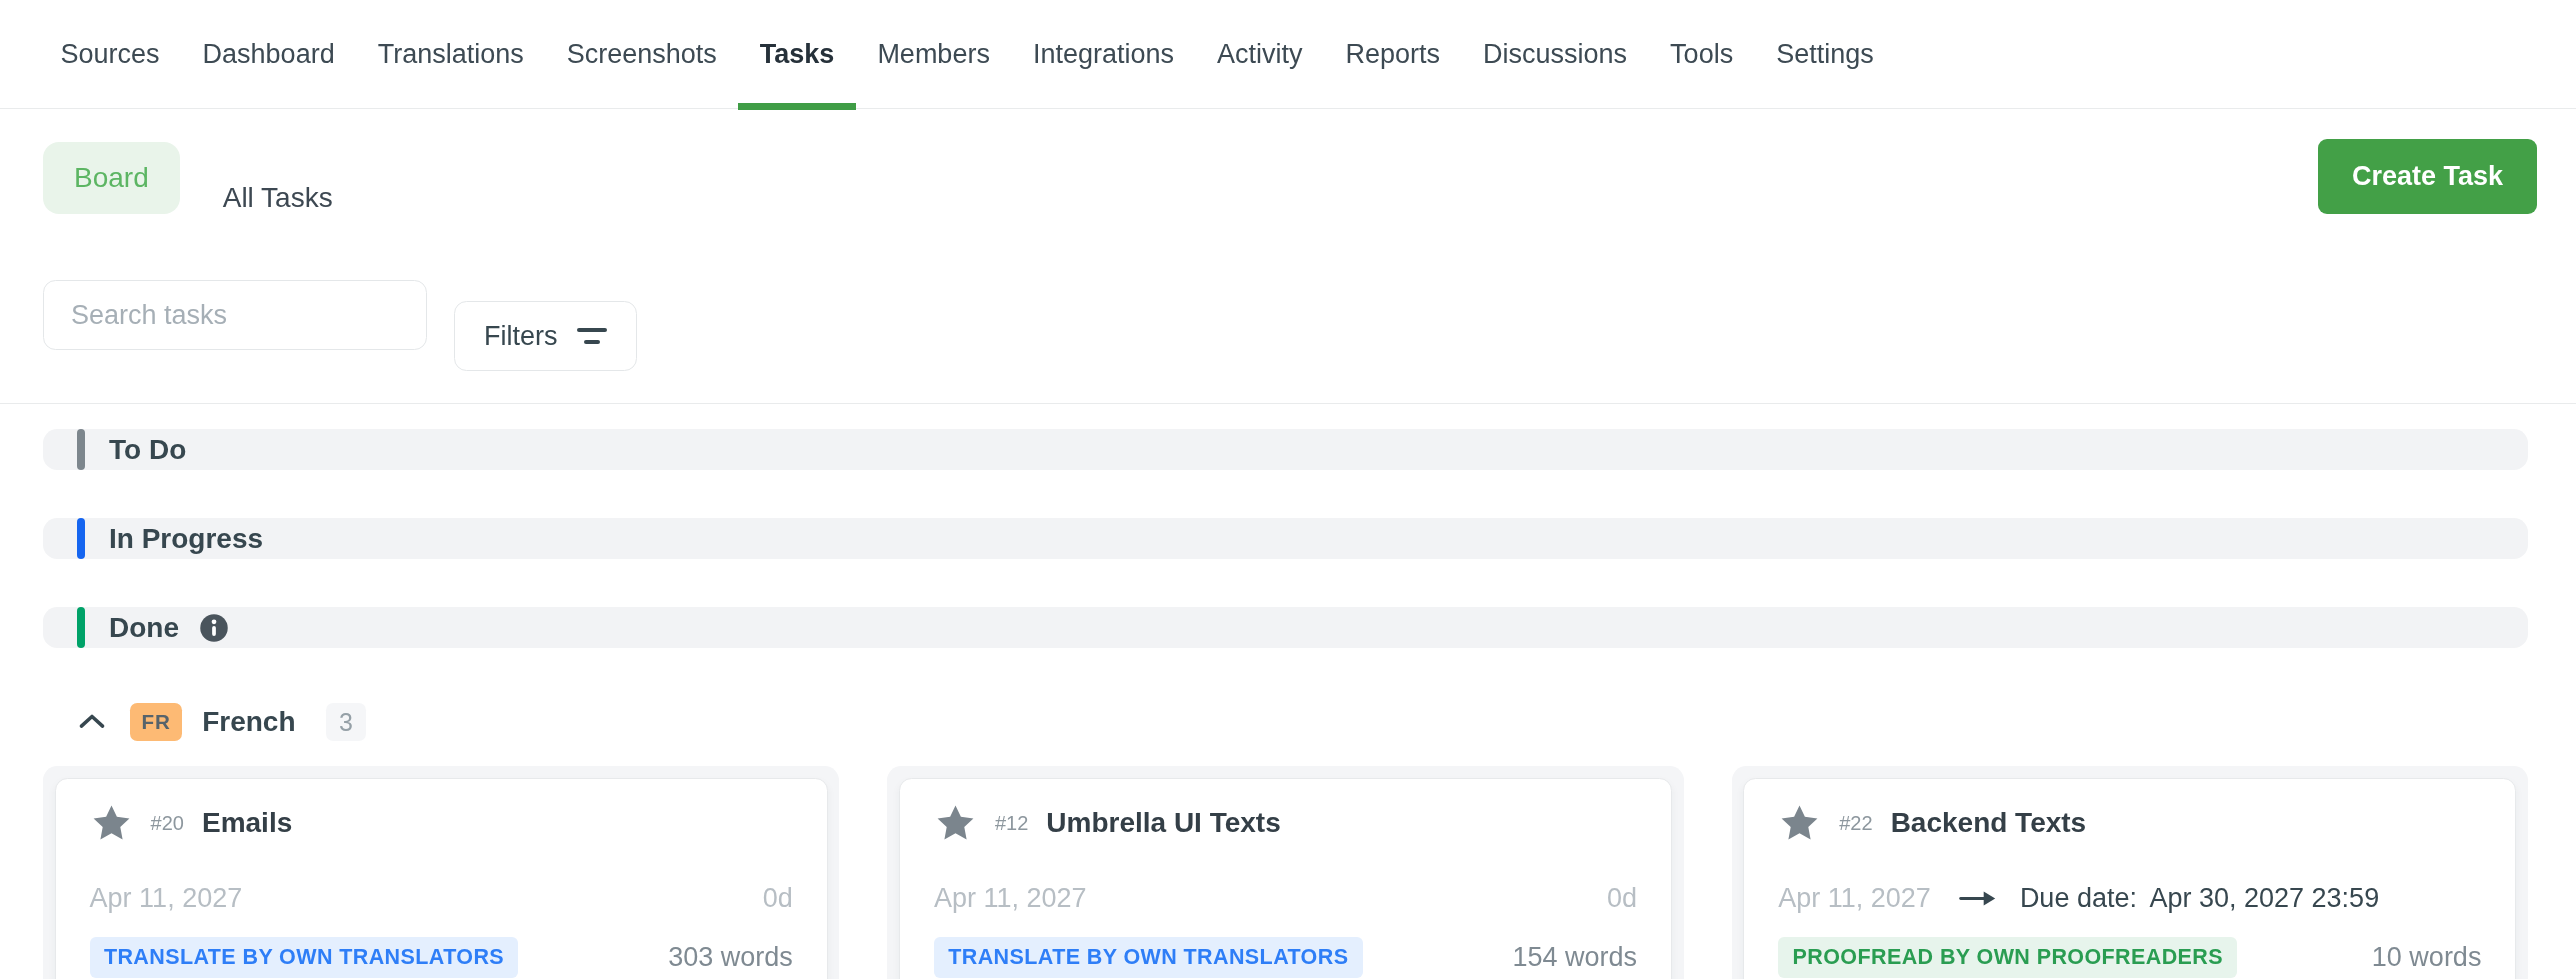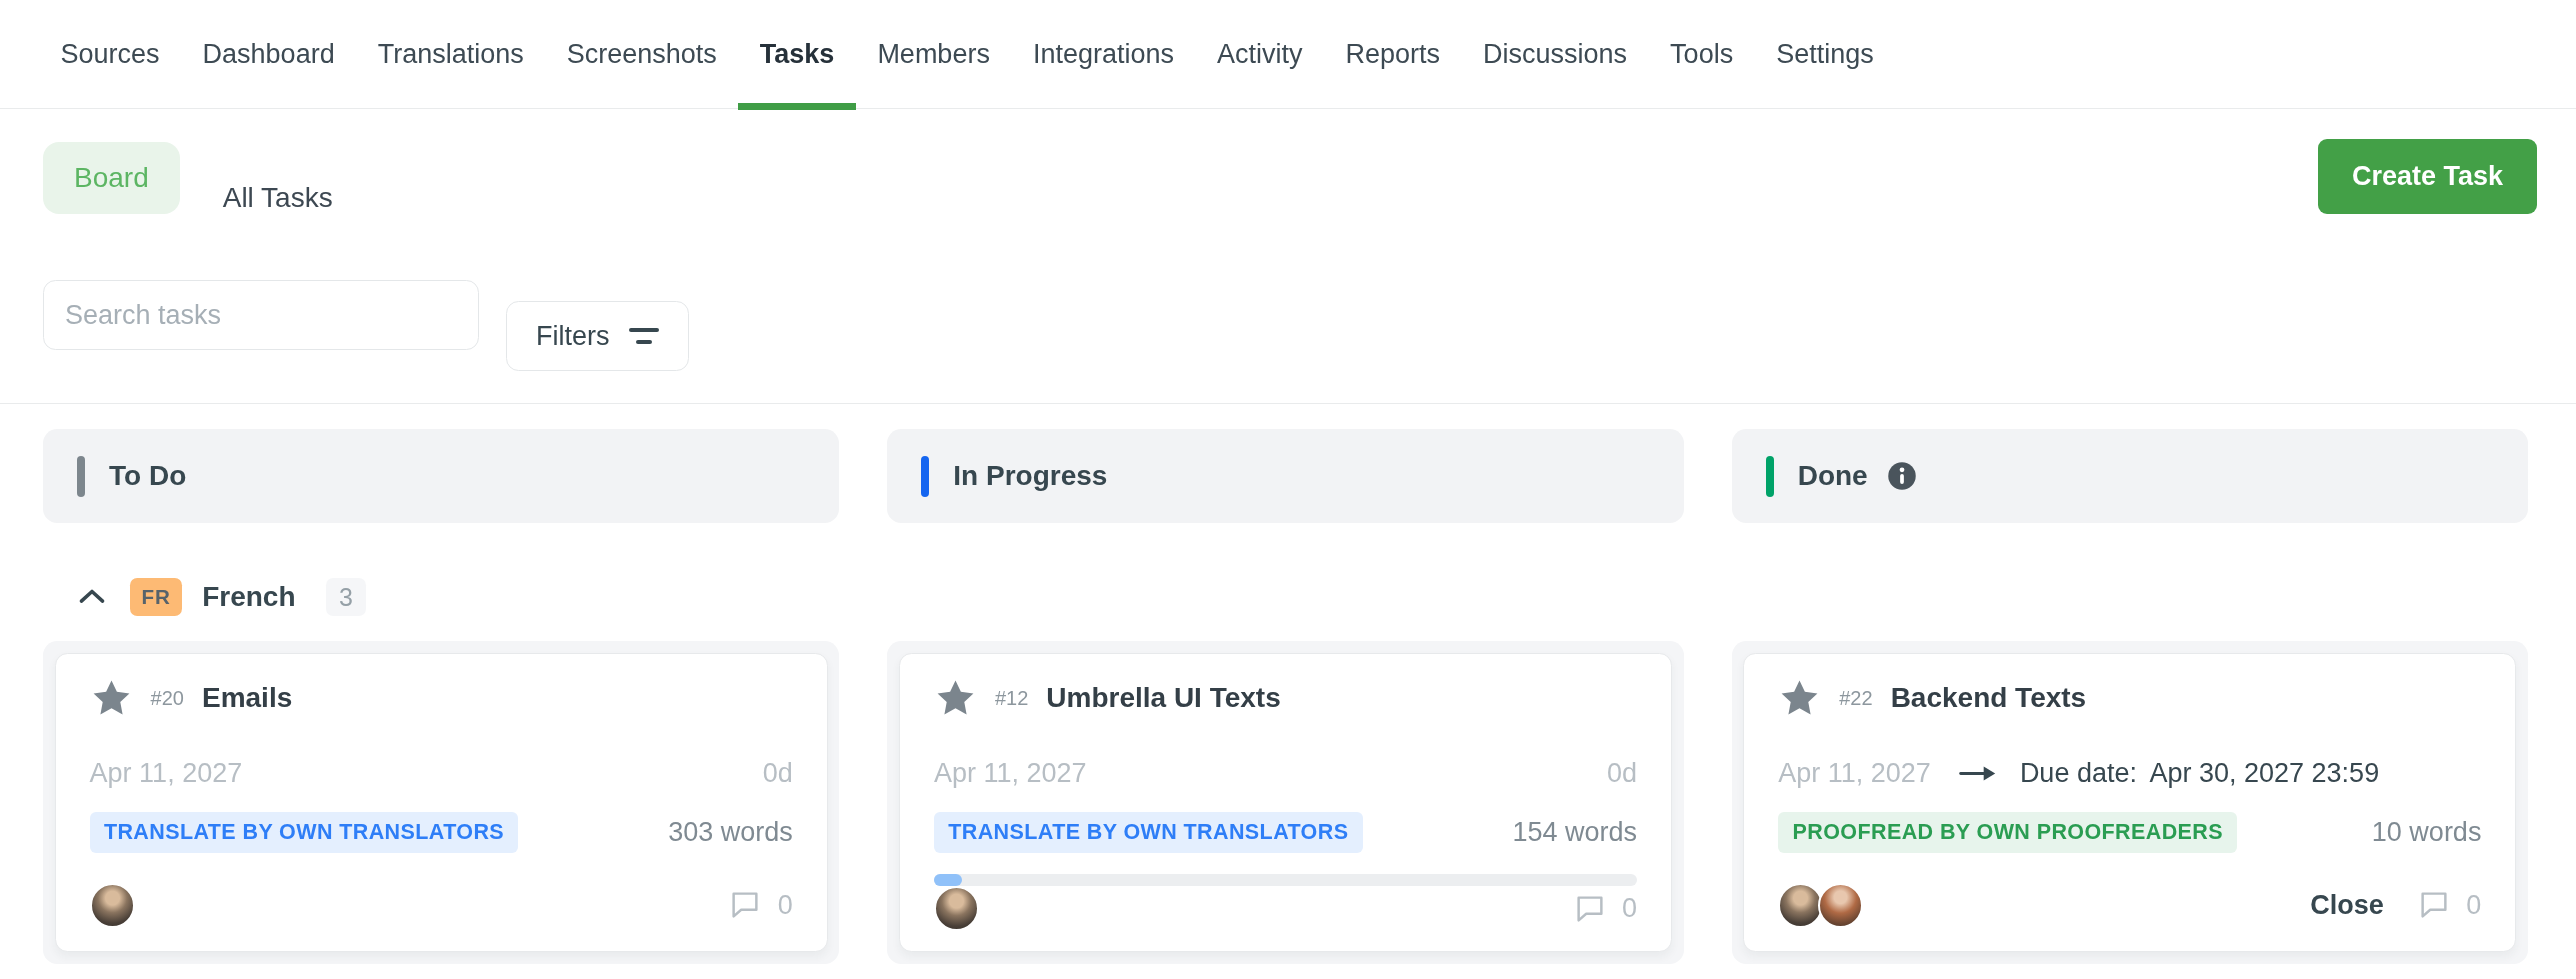--- a/index.html
+++ b/index.html
@@ -20,35 +20,35 @@
   .board-btn { background:#e9f4ea; color:#5cb563; font-size:28px;
     padding:0 31px; height:72px; display:flex; align-items:center;
     border-radius:16px; cursor:pointer; }
   .all-tasks { margin-left:43px; font-size:28px; color:#3d4852; cursor:pointer; }
   .create-btn { margin-left:auto; background:#43a047; color:#ffffff;
     font-size:27px; font-weight:bold; height:75px; padding:0 34px;
     display:flex; align-items:center; border-radius:9px; cursor:pointer; }
 
   
   .search-row { display:flex; align-items:center; margin:45px 0 0 43px; }
-  .search-input { width:436px; height:70px; border:1.8px solid #e4e7e9;
-    border-radius:12.5px; font-size:27px; padding:0 21px; color:#737373;
+  .search-input { width:384px; height:70px; border:1.8px solid #e4e7e9;
+    border-radius:12.5px; font-size:27px; padding:0 27px; color:#737373;
     outline:none; font-family:"Liberation Sans", sans-serif; }
   .search-input::placeholder { color:#a6afb6; }
   .filters-btn { margin-left:27px; height:70px; border:1.8px solid #e4e7e9;
     border-radius:12.5px; display:flex; align-items:center; gap:19.7px;
     padding:0 29px; font-size:27px; color:#37474f; background:#fff; cursor:pointer;margin-top:42px; }
   .filter-icon { display:inline-flex; flex-direction:column; align-items:center; gap:7.2px; }
   .filter-icon .b1 { width:30px; height:4.5px; background:#37474f; border-radius:2.7px; }
   .filter-icon .b2 { width:16px; height:4.5px; background:#37474f; border-radius:2.7px; }
 
   .divider { border-top:1.8px solid #e9ebec; margin-top:32px; }
 
   
-  .cols { display:flex; gap:48px; margin:25px 48px 0 43px; }
+  .cols { display:flex; gap:48px; margin:25px 48px 0 43px;flex-direction:column; }
   .col-head { flex:1; height:94px; background:#f2f3f5; border-radius:14.3px;
     display:flex; align-items:center; padding-left:34px; }
   .status-bar { width:8px; height:41px; border-radius:4.5px; }
   .bar-gray  { background:#7d868d; }
   .bar-blue  { background:#1565f0; }
   .bar-green { background:#00a268; }
   .col-label { margin-left:24px; font-size:28px; font-weight:bold; color:#37474f; }
   .info-icon { margin-left:19.7px; width:30px; height:30px; display:inline-flex; cursor:pointer; }
 
   

